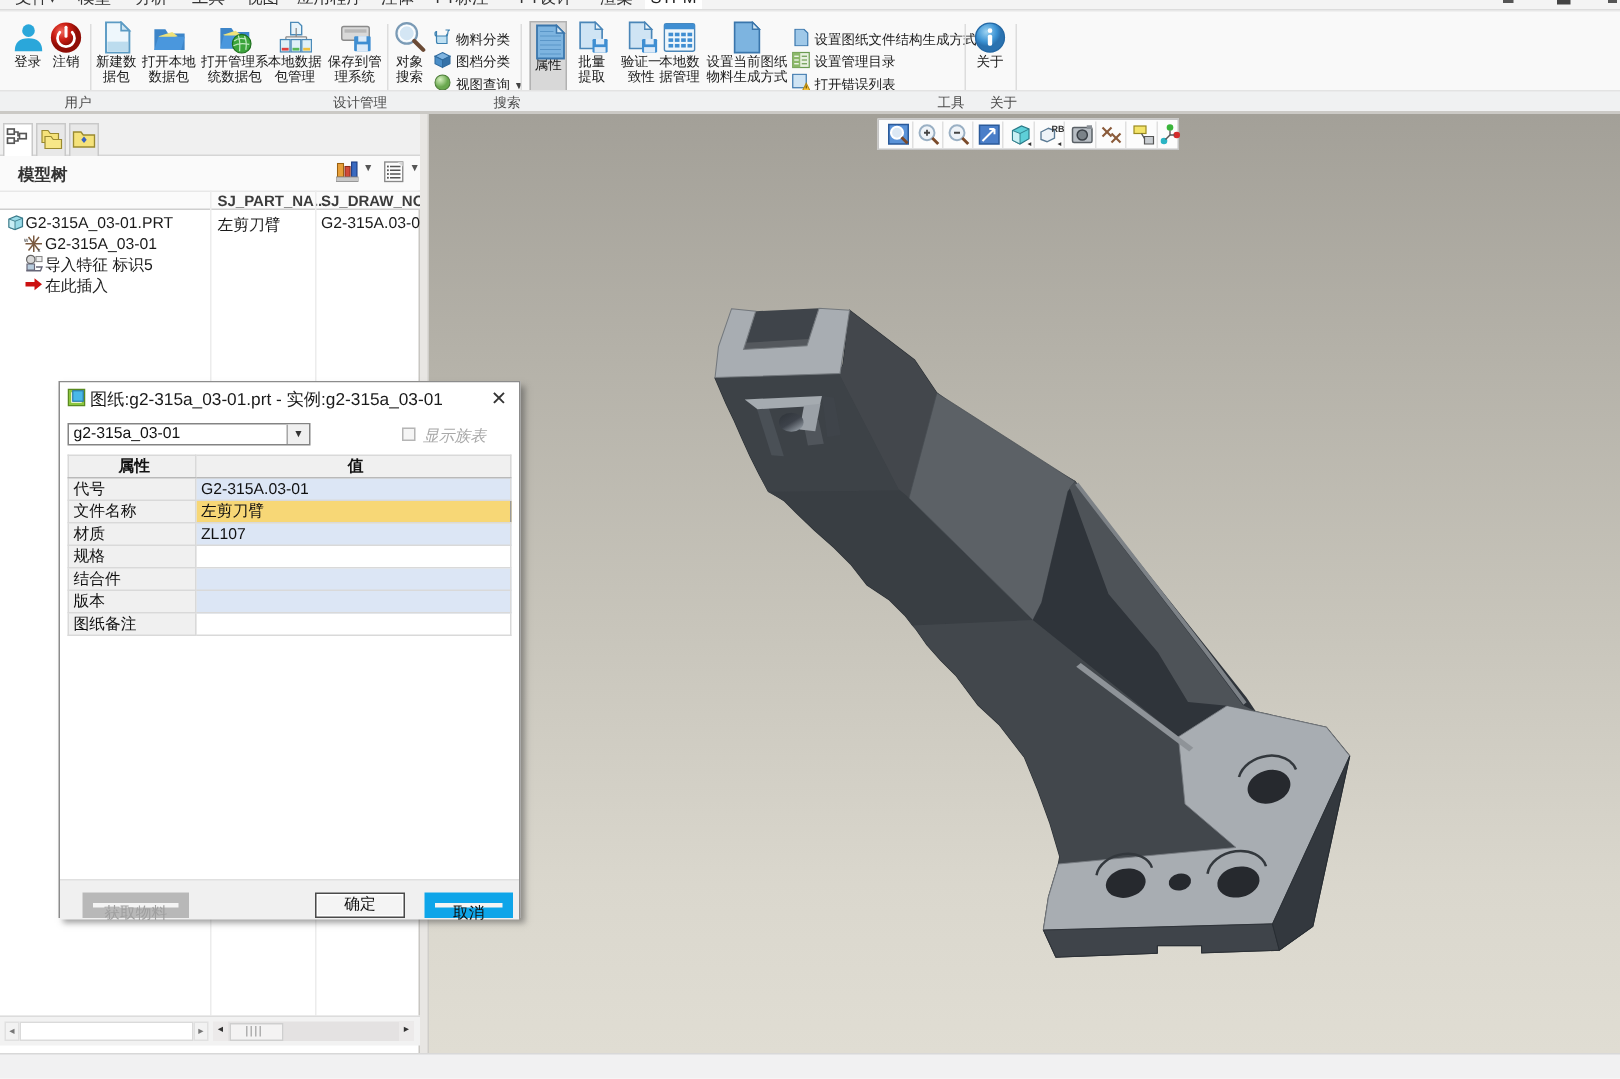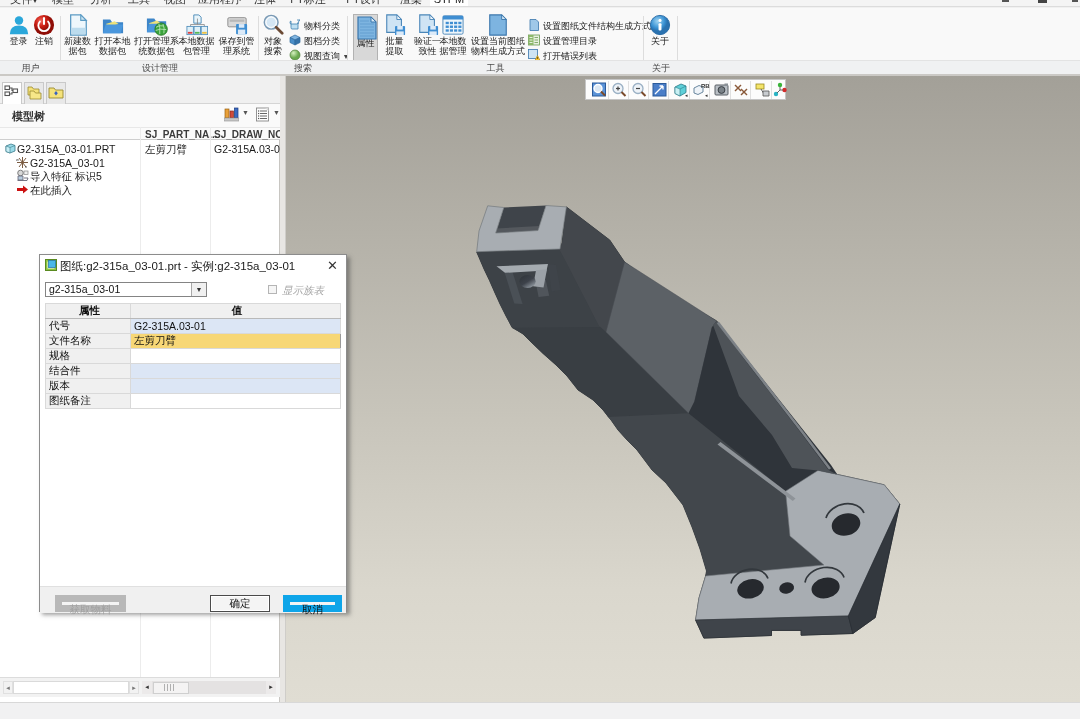--- a/index.html
+++ b/index.html
@@ -6,21 +6,21 @@
 html,body { width:1080px; height:719px; overflow:hidden; font-family:"Liberation Sans",sans-serif; }
 #app { position:relative; width:1080px; height:719px; background:#f0f0f0; }
 
 #menubar { position:absolute; left:0; top:0; width:1080px; height:7px; background:#f4f4f4; border-bottom:1px solid #dcdcdc; overflow:hidden; }
 #menubar .tab { position:absolute; top:-9px; height:16px; font-size:11px; color:#333; line-height:16px; text-align:center; }
 #menubar .active { background:#ffffff; color:#222; }
 
 #ribbon { position:absolute; left:0; top:8px; width:1080px; height:52px; background:#f9f9f9; }
 #grouplabels { position:absolute; left:0; top:60px; width:1080px; height:14px; background:#f0f1f2; border-top:1px solid #e3e3e3; }
 #ribbonedge { position:absolute; left:0; top:74px; width:1080px; height:2px; background:#cbc9c5; }
-.glabel { position:absolute; top:1px; font-size:9px; color:#4a4a4a; text-align:center; }
+.glabel { position:absolute; top:1px; font-size:9px; color:#4a4a4a; text-align:right; }
 .gsep { position:absolute; top:8px; width:1px; height:66px; background:#dddddd; }
 .bigbtn { position:absolute; top:6px; text-align:center; font-size:9px; color:#1a1a1a; line-height:9.5px; }
 .bigbtn .ic { margin:0 auto 1px auto; width:22px; height:22px; position:relative; }
 .smallbtn { position:absolute; font-size:9px; color:#1a1a1a; height:14px; line-height:14px; white-space:nowrap; }
 .smallbtn .ic { display:inline-block; width:12px; height:12px; vertical-align:-2px; margin-right:3px; }
 
 #navpanel { position:absolute; left:0; top:76px; width:280px; height:626px; background:#ffffff; border-right:1px solid #c8c6c2; }
 #navtabs { position:absolute; left:0; top:0; width:280px; height:28px; background:#f0f0f0; border-bottom:1px solid #d5d5d5; }
 .navtab { position:absolute; top:6px; width:20px; height:22px; border:1px solid #c9c9c9; border-bottom:none; background:#e8e8e8; }
 .navtab.act { background:#ffffff; }
@@ -513,20 +513,24 @@
           </tr>
     <tr>
             <td class="p">代号</td>
             <td style="background:#dce6f5;">G2-315A.03-01</td>
           </tr>
     <tr>
             <td class="p">文件名称</td>
             <td style="background:#f7d776;border:1px dashed #a98a2a;">左剪刀臂</td>
           </tr>
     <tr>
+            <td class="p">材质</td>
+            <td style="background:#dce6f5;">ZL107</td>
+          </tr>
+    <tr>
             <td class="p">规格</td>
             <td></td>
           </tr>
     <tr>
             <td class="p">结合件</td>
             <td style="background:#dce6f5;"></td>
           </tr>
     <tr>
             <td class="p">版本</td>
             <td style="background:#dce6f5;"></td>

